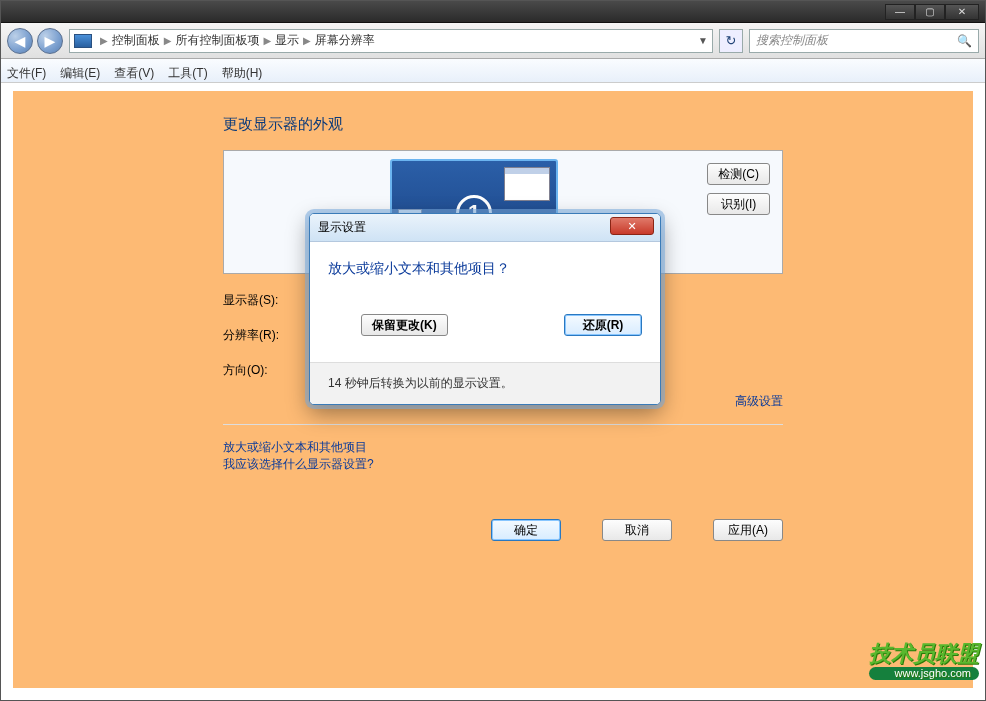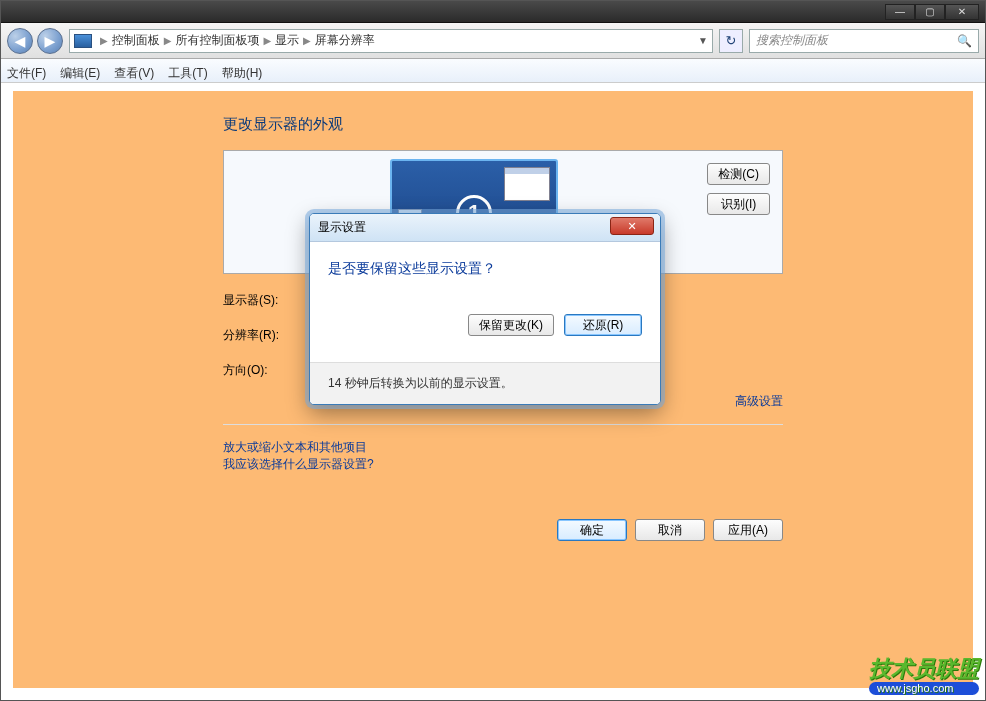--- a/index.html
+++ b/index.html
@@ -28,45 +28,45 @@
 
 .content { position: absolute; left: 12px; right: 12px; top: 90px; bottom: 12px; background: #fdba74; }
 .heading { font-size: 15px; color: #0a3a7a; margin: 24px 0 16px 210px; }
 .monitorbox { margin-left: 210px; width: 560px; height: 124px; border: 1px solid #aaa; background: #f6f9fd; position: relative; }
 .monitor-icon { position: absolute; left: 166px; top: 8px; width: 168px; height: 108px; background: linear-gradient(#2b5fa8,#184080); border: 2px solid #6bb4f0; border-radius: 3px; }
 .monitor-icon .apps { position:absolute; left:6px; top:48px; width:24px; height:50px; background:#fff; border:1px solid #808090; }
 .monitor-icon .win { position:absolute; right:6px; top:6px; width:46px; height:34px; background:#fff; border:1px solid #808090; }
 .monitor-icon .win::before{content:"";position:absolute;left:0;top:0;right:0;height:6px;background:#c0d0e8;}
 .monitor-icon .num { position:absolute; left:50%; top:50%; transform:translate(-50%,-50%); width:36px; height:36px; border-radius:50%; border:3px solid #fff; color:#fff; font-size:22px; font-weight:bold; display:flex; align-items:center; justify-content:center; }
 .sidebtns { position: absolute; right: 12px; top: 12px; display: flex; flex-direction: column; gap: 8px; }
-.btn { min-width: 62px; height: 22px; font-size: 12px; background: linear-gradient(#fdfdfd,#e8e8e8); border: 1px solid #888; border-radius: 3px; padding: 0 10px; display: flex; align-items: center; justify-content: center; cursor: default; }
+.btn { min-width: 62px; height: 22px; font-size: 12px; background: linear-gradient(#fdfdfd,#e8e8e8); border: 1px solid #888; border-radius: 3px; padding: 0 10px; display: flex; align-items: center; justify-content: center; cursor: default; margin-left: 33px; }
 .btn.primary { border: 1px solid #2a78c0; box-shadow: 0 0 0 1px #88c6ff inset; background: linear-gradient(#f4faff,#d8ecff); }
 
 .formrow { margin-left: 210px; width: 560px; display: flex; align-items: center; margin-top: 18px; font-size: 12px; }
 .formrow .lbl { width: 86px; }
 .advlink { margin-left: 210px; width: 560px; text-align: right; font-size: 12px; margin-top: 14px; }
 .advlink a, .links a { color: #0a3a9a; text-decoration: none; }
 .hr { margin-left: 210px; width: 560px; border-top: 1px solid #ddd; margin-top: 14px; }
 .links { margin-left: 210px; margin-top: 14px; font-size: 12px; display: flex; flex-direction: column; gap: 0; }
 .footerbtns { margin-left: 210px; width: 560px; display: flex; justify-content: flex-end; gap: 8px; margin-top: 46px; }
 .footerbtns .btn { min-width: 70px; }
 
 
 .dialog { position: absolute; left: 308px; top: 212px; width: 352px; background: #fff; border: 1px solid #3a7bb8; box-shadow: 0 0 0 4px rgba(120,170,220,0.55), 0 8px 22px rgba(0,0,0,0.4); border-radius: 5px; }
 .dlg-title { height: 28px; background: linear-gradient(#eaf3fb,#cfe3f5); border-radius: 4px 4px 0 0; display: flex; align-items: center; padding: 0 8px; font-size: 12px; border-bottom: 1px solid #b4c8de; position: relative; }
 .dlg-close { position: absolute; right: 6px; top: 3px; width: 44px; height: 18px; background: linear-gradient(#e07a6a,#c83a2a); border: 1px solid #8a2515; border-radius: 3px; color: #fff; font-size: 11px; display: flex; align-items: center; justify-content: center; }
 .dlg-body { padding: 18px 18px 12px 18px; font-size: 13px; }
 .dlg-q { color: #0a3a9a; font-size: 14px; margin-bottom: 36px; }
-.dlg-btns { display: flex; justify-content: flex-end; gap: 10px; margin-bottom: 14px; }
+.dlg-btns { display: flex; justify-content: space-between; gap: 10px; margin-bottom: 14px; font-weight: bold; }
 .dlg-btns .btn { min-width: 78px; }
 .dlg-footer { border-top: 1px solid #ddd; padding: 12px 18px; font-size: 12px; color: #333; background: #f2f2f2; border-radius: 0 0 4px 4px; }
 
 
-.watermark { position: absolute; right: 6px; bottom: 5px; font-size: 22px; font-weight: 900; font-style: italic; color: #5ab82e; text-shadow: 1px 1px 0 #2a7a0a; line-height: 1; }
-.watermark .url { display:block; font-size: 11px; background:#1d4ed8; color:#fff; padding:1px 8px; border-radius:8px; font-style:normal; font-weight:normal; margin-top:2px;}
+.watermark { position: absolute; right: 6px; bottom: 20px; font-size: 22px; font-weight: 900; font-style: italic; color: #5ab82e; text-shadow: 1px 1px 0 #2a7a0a; line-height: 1; text-align:right;}
+.watermark .url { display:block; font-size: 11px; background:#15803d; color:#fff; padding:1px 8px; border-radius:8px; font-style:normal; font-weight:normal; margin-top:2px;}
 .addr-drop{margin-left:auto;color:#555;font-size:10px;}
 </style>
 </head>
 <body>
 
 <div class="titlebar">
   <div class="winbtn">—</div>
   <div class="winbtn">▢</div>
   <div class="winbtn close">✕</div>
 </div>
@@ -141,21 +141,21 @@
     <div class="btn">应用(A)</div>
   </div>
 </div>
 
 <div class="dialog">
   <div class="dlg-title">
     <span>显示设置</span>
     <div class="dlg-close">✕</div>
   </div>
   <div class="dlg-body">
-    <div class="dlg-q">是否要保留这些显示设置？</div>
+    <div class="dlg-q">放大或缩小文本和其他项目？</div>
     <div class="dlg-btns">
       <div class="btn">保留更改(K)</div>
       <div class="btn primary">还原(R)</div>
     </div>
   </div>
   <div class="dlg-footer">14 秒钟后转换为以前的显示设置。</div>
 </div>
 
 <div class="watermark">
   <span>技术员联盟</span>

